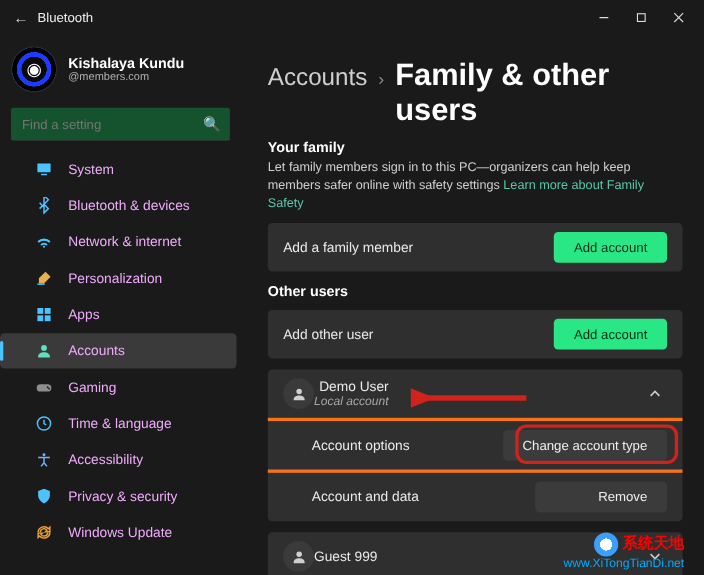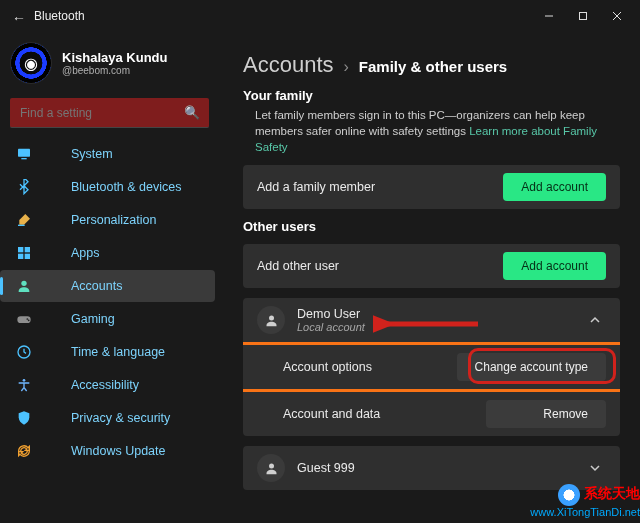--- a/index.html
+++ b/index.html
@@ -27,56 +27,56 @@
   .layout { display:flex; height:calc(100% - 32px);}
   .sidebar { width:225px; padding:6px 6px 6px 0; overflow:hidden;}
   .content { flex:1; padding:0 20px 0 18px; overflow-y:auto; position:relative;}
   
   .profile { display:flex; align-items:center; padding:4px 10px 10px 10px;}
   .avatar { width:42px; height:42px; border-radius:50%; background:radial-gradient(circle at center,#0a0a0a 0 40%, #1b3cff 41% 55%, #000 56% 70%, #003cff 71% 80%, #000 81% 100%); border:1px solid #2a2a2a; display:flex; align-items:center; justify-content:center; color:#fff; font-size:16px;}
   .profile-text { margin-left:10px;}
   .profile-name { font-size:13px; font-weight:600;}
   .profile-email { font-size:10px; color:var(--text-sub);}
   
-  .search { margin:4px 10px 10px 10px; background:#7f1d1d; border-bottom:1px solid #444; height:30px; display:flex; align-items:center; padding:0 8px; border-radius:2px;justify-content:flex-end;}
+  .search { margin:4px 10px 10px 10px; background:#14532d; border-bottom:1px solid #444; height:30px; display:flex; align-items:center; padding:0 8px; border-radius:2px;justify-content:flex-end;}
   .search input { flex:1; background:transparent; border:none; outline:none; color:#ccc; font-size:12px;}
   .search .search-icon { color:#bbb; font-size:13px;}
   
   .nav { margin-top:4px;}
-  .nav-item { display:flex; align-items:center; height:32px; padding:0 10px 0 14px; color:#7dd3fc; font-size:12.5px; border-radius:4px; margin:1px 4px 1px 0;gap:25px;}
+  .nav-item { display:flex; align-items:center; height:32px; padding:0 10px 0 30px; color:#f0abfc; font-size:12.5px; border-radius:4px; margin:1px 4px 1px 0;}
   .nav-item.selected { background:var(--selected); position:relative;}
   .nav-item.selected::before { content:""; position:absolute; left:0; top:7px; bottom:7px; width:3px; background:#4cc2ff; border-radius:2px;}
   .nav-icon { width:20px; height:20px; margin-right:12px; display:flex; align-items:center; justify-content:center;}
   .nav-icon svg { width:16px; height:16px; }
   
   .breadcrumb { display:flex; align-items:baseline; gap:10px; margin:20px 0 8px 0;}
   .crumb1 { font-size:22px; color:#cfcfcf;}
   .chev  { font-size:16px; color:#8a8a8a;}
-  .crumb2 { font-size:15px; font-weight:600; color:#fff;}
+  .crumb2 { font-size:28px; font-weight:600; color:#fff;}
   .section-title { font-size:13px; font-weight:600; margin:10px 0 4px 0;}
-  .section-desc { font-size:11.5px; color:#cfcfcf; line-height:1.4;margin-left:12px;}
+  .section-desc { font-size:11.5px; color:#cfcfcf; line-height:1.4;}
   .section-desc a { color:#58c7a8; text-decoration:none;}
   
   .card { background:var(--panel-mid); border-radius:4px; margin:10px 0; }
   .row { display:flex; align-items:center; justify-content:space-between; padding:8px 14px; }
   .row + .row { border-top:3px solid #f97316;}
   .row-label { font-size:12.5px; color:#eaeaea;}
   .row-sub  { font-size:11px; color:#a6a6a6;font-style:italic;}
-  .user-head { display:flex; align-items:center; gap:12px;}
+  .user-head { display:flex; align-items:center; text-align:right;}
   .user-ic { width:28px; height:28px; border-radius:50%; background:#3a3a3a; display:flex; align-items:center; justify-content:center;}
   .user-ic svg { width:15px; height:15px; fill:#cfcfcf;}
   .btn { border:none; border-radius:4px; padding:7px 18px; font-size:12px; cursor:pointer;}
   .btn-accent { background:var(--accent); color:var(--accent-text); font-weight:500;}
   .btn-grey   { background:#3b3b3b; color:#eee;}
   .chev-sm { width:22px; height:22px; display:flex; align-items:center; justify-content:center; color:#ccc;}
   .chev-sm svg { width:12px; height:12px; stroke:#ccc; fill:none; stroke-width:1.5;}
   
   .arrow { position:absolute; pointer-events:none;}
   .red-outline { position:absolute; border:3px solid #d1221c; border-radius:10px; pointer-events:none;}
-  .watermark { position:absolute; right:0; bottom:4px; text-align:right; font-size:12px; line-height:1.2;}
+  .watermark { position:absolute; right:18px; bottom:4px; text-align:right; font-size:12px; line-height:1.2;}
   .watermark .cn { color:#ff0000; font-weight:700; font-size:14px;}
   .watermark .en { color:#00aaff; font-size:11px;}
   .watermark .logo { width:22px; height:22px; border-radius:50%; background:radial-gradient(circle,#fff 0 35%, #3aa0ff 36% 100%); display:inline-block; vertical-align:middle; margin-right:4px;}
   
   .content::-webkit-scrollbar{width:0;}
 </style>
 </head>
 <body>
 
 <div class="titlebar">
@@ -101,21 +101,21 @@
     </div>
 </div>
 
 <div class="layout">
 
   <div class="sidebar">
     <div class="profile">
       <div class="avatar">◉</div>
       <div class="profile-text">
         <div class="profile-name">Kishalaya Kundu</div>
-        <div class="profile-email">@beebom.com</div>
+        <div class="profile-email">@members.com</div>
       </div>
     </div>
     <div class="search">
       <input placeholder="Find a setting" style="">
       <span class="search-icon">🔍</span>
     </div>
     <div class="nav" id="nav">
         <div class="nav-item">
           <span class="nav-icon">
             <svg viewBox="0 0 24 24" fill="#4cc2ff">
@@ -125,20 +125,28 @@
           </span>
           <span>System</span>
         </div>
         <div class="nav-item">
           <span class="nav-icon">
             <svg viewBox="0 0 24 24" fill="#4cc2ff">
               <path d="M12 2v20l6-6-6-6 6-6-6-6zM6 8l6 6M6 16l6-6" stroke="#4cc2ff" stroke-width="2" fill="none"></path>
             </svg>
           </span>
           <span>Bluetooth &amp; devices</span>
+        </div>
+        <div class="nav-item">
+          <span class="nav-icon">
+            <svg viewBox="0 0 24 24" fill="#4cc2ff">
+              <path d="M12 20a1.5 1.5 0 100-3 1.5 1.5 0 000 3zm-5-5a7 7 0 0110 0l-2 2a4 4 0 00-6 0zm-4-4a13 13 0 0118 0l-2 2a10 10 0 00-14 0z"></path>
+            </svg>
+          </span>
+          <span>Network &amp; internet</span>
         </div>
         <div class="nav-item">
           <span class="nav-icon">
             <svg viewBox="0 0 24 24" fill="#e8b14a">
               <path d="M14 3l7 7-9 9H5v-7z"></path>
               <rect x="3" y="19" width="10" height="2" fill="#4cc2ff"></rect>
             </svg>
           </span>
           <span>Personalization</span>
         </div>

